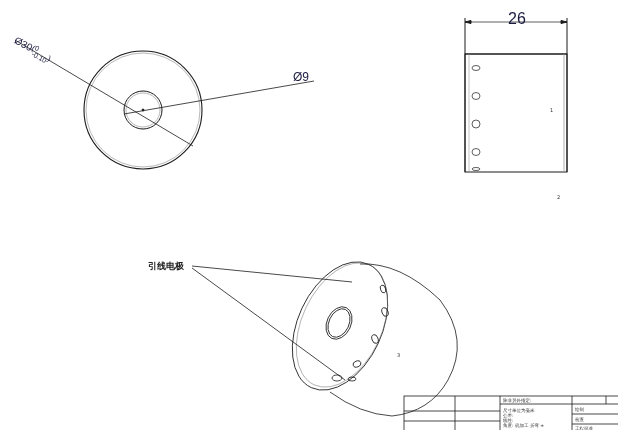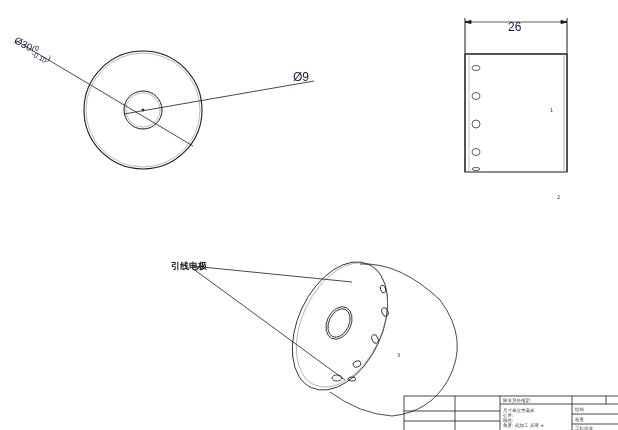--- a/index.html
+++ b/index.html
@@ -79,26 +79,26 @@
 
 <div class="lbl dim" style="left:18px;top:34px;font-size:10px;transform:rotate(28deg);transform-origin:left top;">
   <span>Ø30</span><span style="font-size:8px;position:relative;top:-2px;">(</span><span style="display:inline-block;font-size:7px;line-height:7px;vertical-align:middle;">
     <span style="display:block;">0</span>
     <span style="display:block;">-0.10</span>
   </span><span style="font-size:8px;">)</span>
 </div>
 
 <div class="lbl dim" style="left:293px;top:70px;font-size:12px;">Ø9</div>
 
-<div class="lbl dim" style="left:508px;top:20px;font-size:12px;text-align:right;">26</div>
+<div class="lbl dim" style="left:508px;top:10px;font-size:16px;text-align:right;">26</div>
 
 <div class="lbl" style="left:550px;top:107px;font-size:5px;color:#333;">1</div>
 <div class="lbl" style="left:557px;top:194px;font-size:5px;color:#333;">2</div>
 
-<div class="lbl cn" style="left:171px;top:260px;">引线电极</div>
+<div class="lbl cn" style="left:148px;top:260px;">引线电极</div>
 <div class="lbl" style="left:397px;top:352px;font-size:5px;color:#333;">3</div>
 
 <div class="tb" style="left:503px;top:398px;">除非另外指定:</div>
 <div class="tb" style="left:503px;top:408px;">尺寸单位为毫米</div>
 <div class="tb" style="left:503px;top:413px;">公差:</div>
 <div class="tb" style="left:503px;top:418px;">线性:</div>
 <div class="tb" style="left:503px;top:423px;">角度: 机加工   折弯 ±</div>
 <div class="tb" style="left:575px;top:407px;">绘制</div>
 <div class="tb" style="left:575px;top:417px;">检查</div>
 <div class="tb" style="left:575px;top:426px;">工程批准</div>

